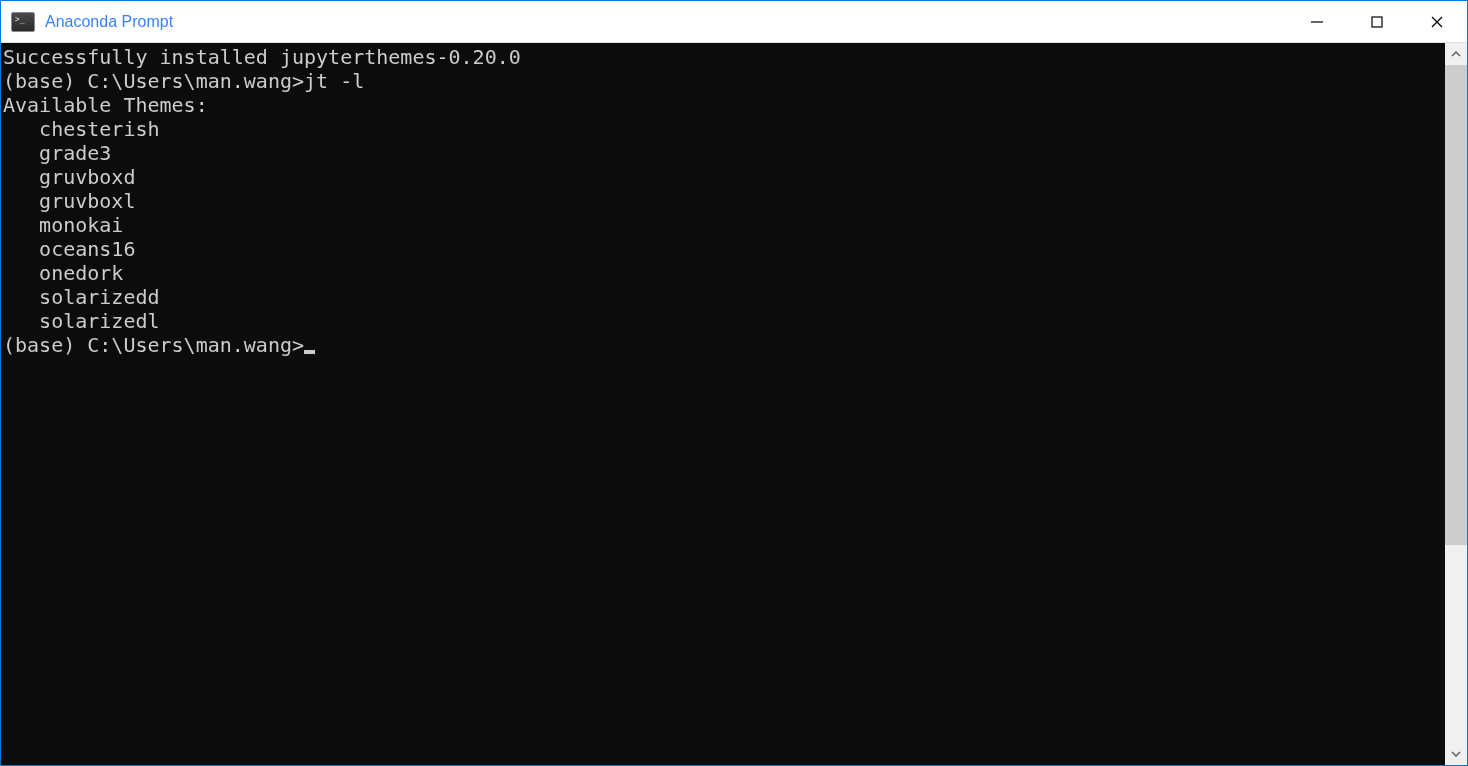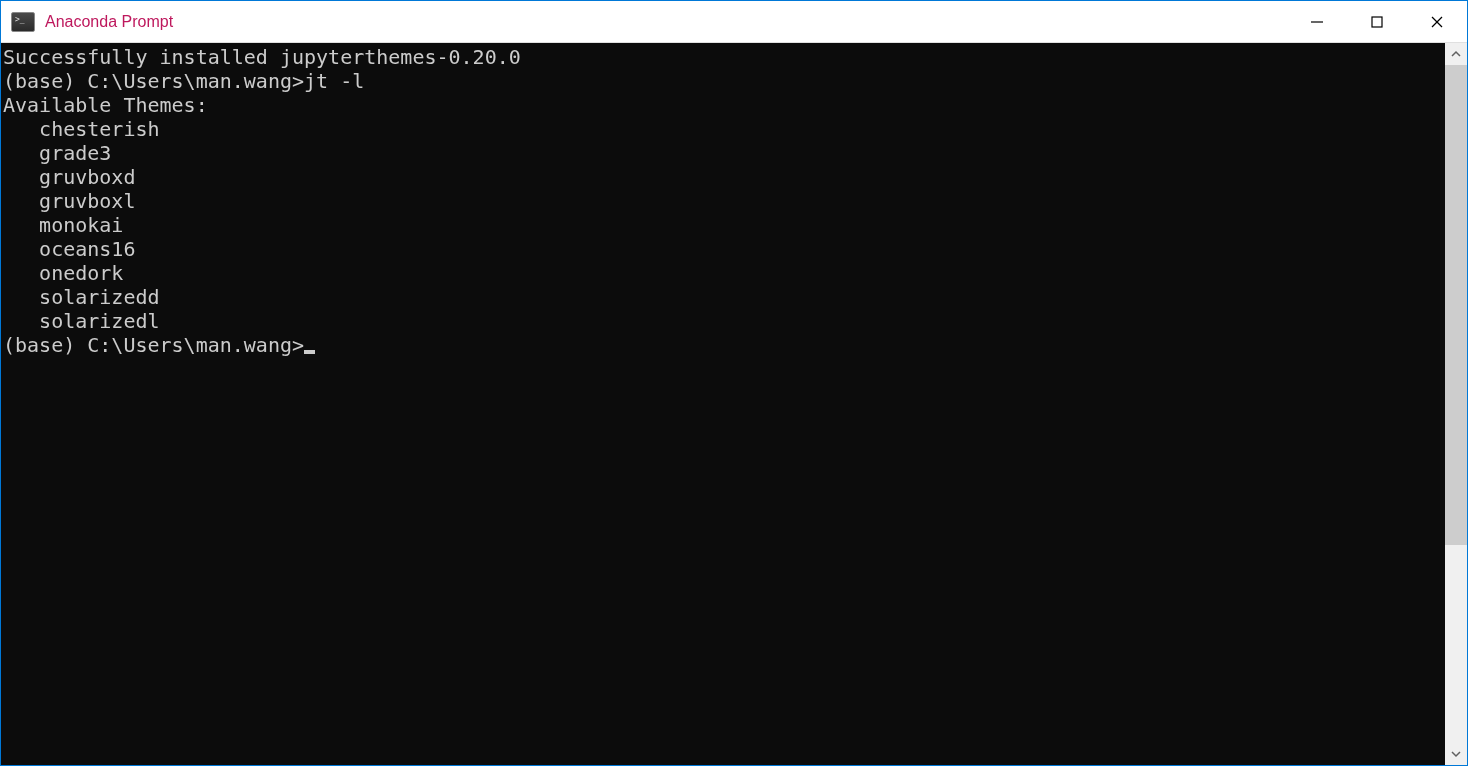--- a/index.html
+++ b/index.html
@@ -43,21 +43,21 @@
       content: ">_";
       color: #ddd;
       font-size: 8px;
       position: absolute;
       top: 2px;
       left: 3px;
       font-family: monospace;
     }
     .titlebar-text {
       font-size: 16px;
-      color: #be185d;
+      color: #3b82f6;
       flex: 1;
     }
     .titlebar-controls {
       display: flex;
       height: 100%;
     }
     .titlebar-btn {
       width: 60px;
       height: 100%;
       display: flex;

